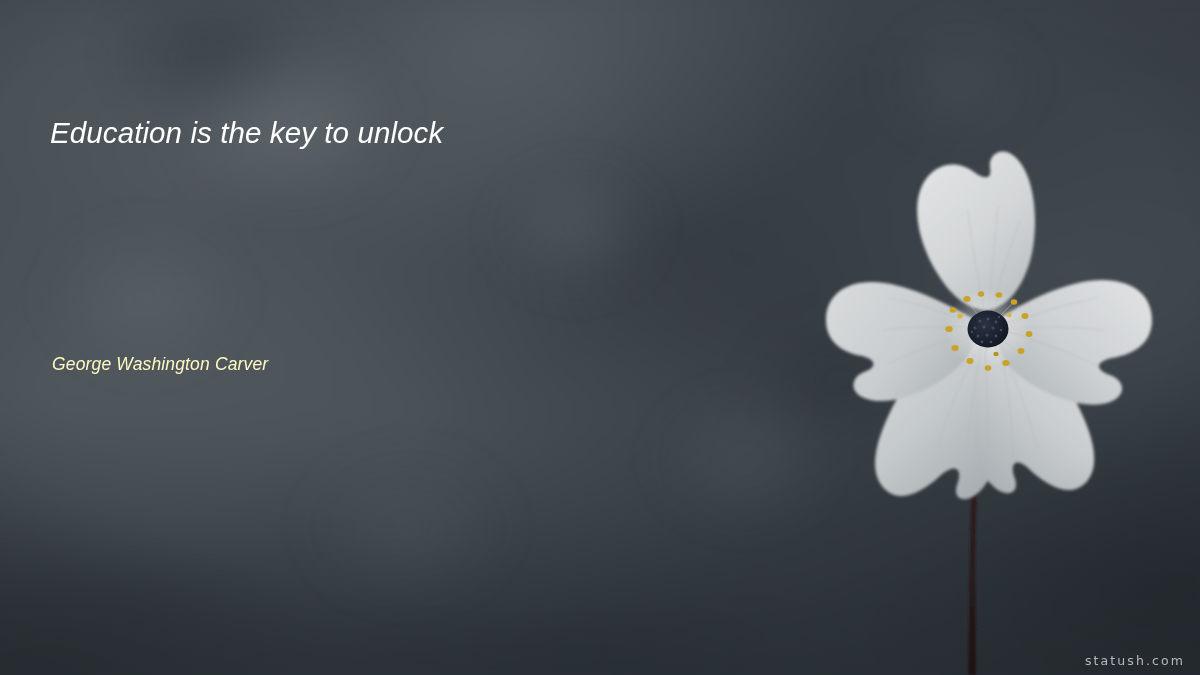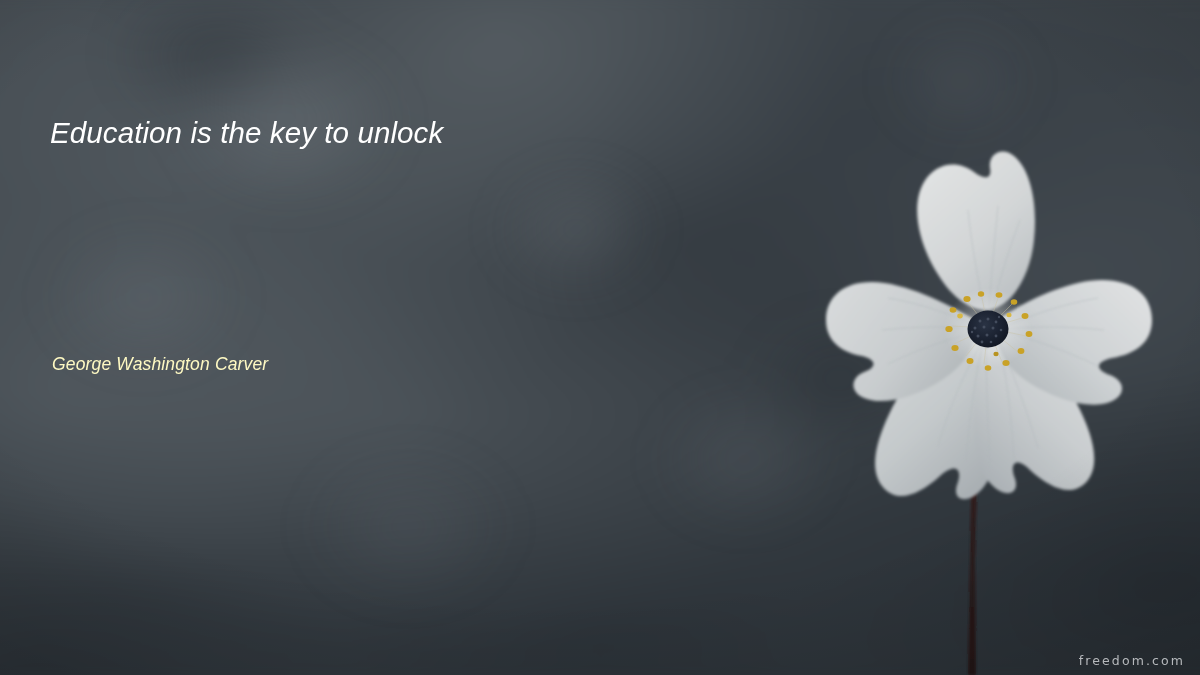--- a/index.html
+++ b/index.html
@@ -299,15 +299,15 @@
   </div>
 
   <div class="bg-vignette"></div>
 
   <div class="quote-block">
     <span class="quote-line">Education is the key to unlock</span>
   </div>
 
   <div class="author">George Washington Carver</div>
 
-  <div class="watermark">freedom.com</div>
+  <div class="watermark">statush.com</div>
 
 </div>
 
 </body></html>

